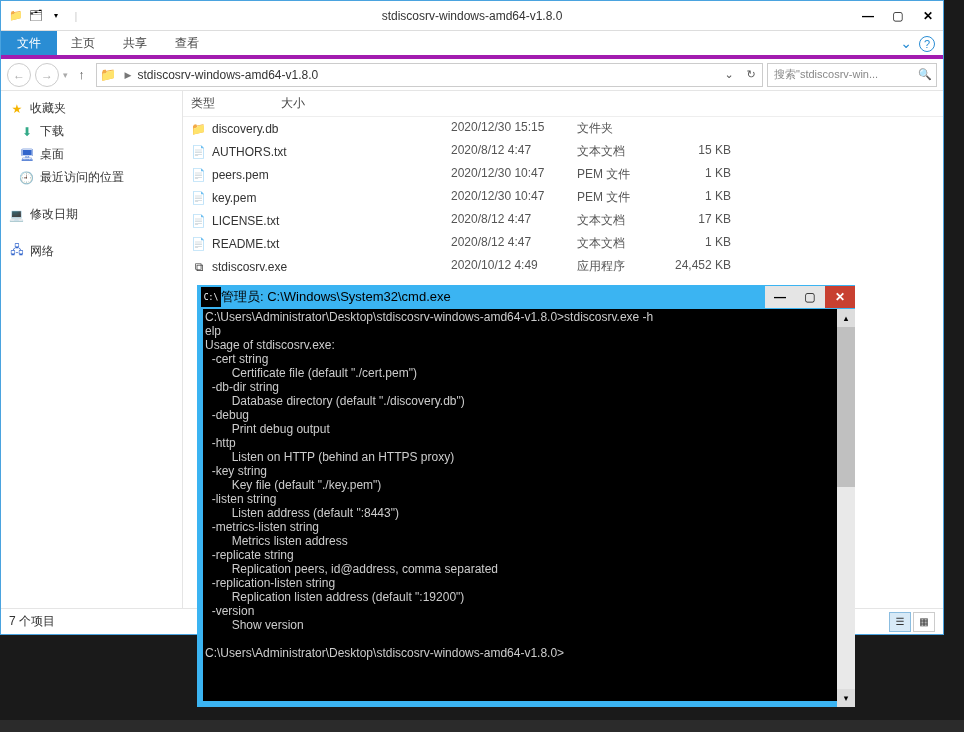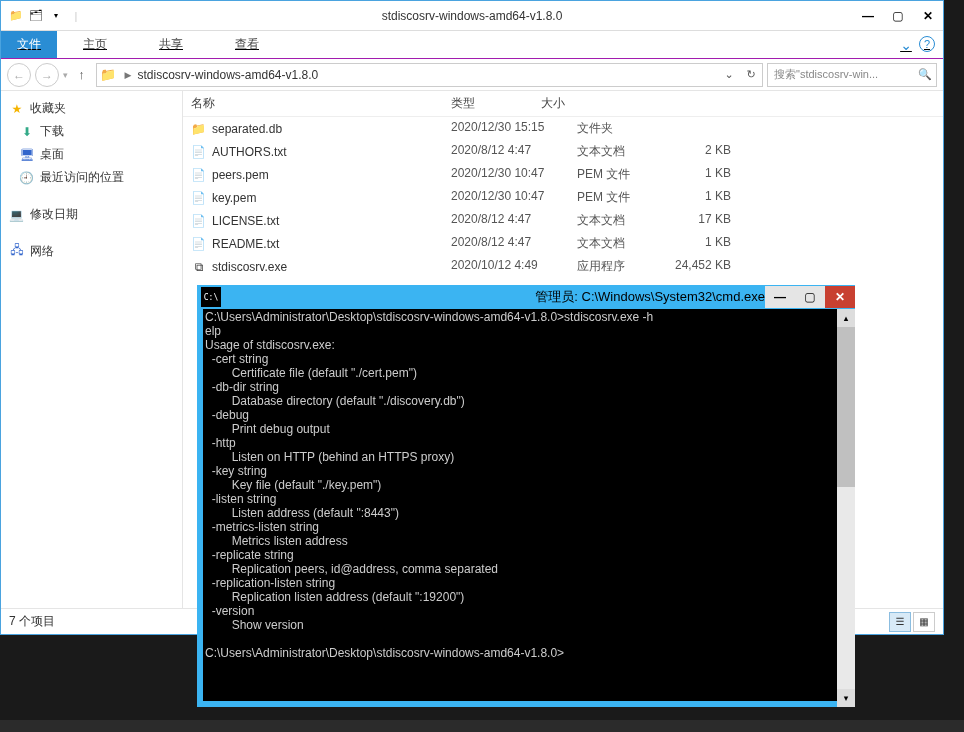--- a/index.html
+++ b/index.html
@@ -8,23 +8,23 @@
 
 .explorer { position: absolute; left: 0; top: 0; width: 944px; height: 635px; background: #fff; border: 1px solid #4aa3df; }
 .titlebar { height: 30px; background: #fff; display: flex; align-items: center; border-bottom: 1px solid #ddd; }
 .titlebar .sys { display: flex; gap: 2px; padding: 0 6px; align-items: center; }
 .titlebar .sys span { width: 18px; height: 18px; display: flex; align-items: center; justify-content: center; font-size: 11px; }
 .titlebar .title { flex: 1; text-align: center; font-size: 12px; color: #333; }
 .winbtns { display: flex; }
 .winbtns div { width: 30px; height: 28px; display: flex; align-items: center; justify-content: center; font-size: 12px; cursor: pointer; }
 
 
-.ribbon { height: 28px; display: flex; align-items: stretch; border-bottom: 1px solid #a21caf; text-decoration: underline; }
+.ribbon { height: 28px; display: flex; align-items: stretch; border-bottom: 4px solid #a21caf; }
 .ribbon .file { background: #2a8dd4; color: #fff; padding: 0 16px; display: flex; align-items: center; font-size: 12px; cursor: pointer; }
-.ribbon .tab { padding: 0 26px; display: flex; align-items: center; font-size: 12px; color: #444; cursor: pointer; text-align: right; }
+.ribbon .tab { padding: 0 14px; display: flex; align-items: center; font-size: 12px; color: #444; cursor: pointer; text-align: right; }
 .ribbon .spacer { flex: 1; }
 .ribbon .help { width: 26px; display: flex; align-items: center; justify-content: center; color: #2a8dd4; font-size: 14px; cursor: pointer; }
 
 
 .addr-row { height: 32px; display: flex; align-items: center; padding: 4px 6px; gap: 4px; border-bottom: 1px solid #e5e5e5; }
 .navarrow { width: 24px; height: 24px; border: 1px solid #ccc; border-radius: 50%; display: flex; align-items: center; justify-content: center; color: #aaa; font-size: 12px; cursor: pointer; }
 .uparrow { width: 20px; height: 20px; display: flex; align-items: center; justify-content: center; color: #555; cursor: pointer; font-size: 13px; }
 .addr { flex: 1; border: 1px solid #ccc; height: 24px; display: flex; align-items: center; font-size: 12px; }
 .addr .foldericon { width: 18px; margin: 0 4px; font-size: 13px; }
 .addr .crumb { padding: 0 4px; color: #333; }
@@ -57,21 +57,21 @@
 
 .statusbar { height: 26px; border-top: 1px solid #e5e5e5; display: flex; align-items: center; font-size: 12px; padding: 0 8px; color: #333; }
 .statusbar .sp { flex: 1; }
 .statusbar .viewbtn { width: 22px; height: 20px; border: 1px solid #ccc; margin-left: 2px; display: flex; align-items: center; justify-content: center; cursor: pointer; font-size: 10px; }
 .statusbar .viewbtn.active { background: #d8eaf7; border-color: #8bbde0; }
 
 
 .cmd { position: absolute; left: 197px; top: 285px; width: 658px; height: 422px; border: 6px solid #3bb4f2; background: #000; }
 .cmd-title { height: 24px; background: #3bb4f2; margin: -6px -6px 0 -6px; display: flex; align-items: center; }
 .cmd-title .cic { width: 20px; height: 20px; background: #000; margin-left: 4px; display: flex; align-items: center; justify-content: center; color: #fff; font-size: 8px; font-family: monospace; }
-.cmd-title .t { flex: 1; text-align: right; color: #000; font-size: 13px; }
+.cmd-title .t { flex: 1; text-align: left; color: #000; font-size: 13px; }
 .cmd-title .btns { display: flex; }
 .cmd-title .btns div { width: 30px; height: 22px; display: flex; align-items: center; justify-content: center; font-size: 12px; cursor: pointer; }
 .cmd-title .btns .close { background: #c84031; color: #fff; }
 .cmd-title .btns .mm { background: #e5e5e5; }
 .cmd-body { font-family: "SimSun", "Courier New", monospace; font-size: 12px; color: #ccc; line-height: 13px; white-space: pre; padding: 2px; overflow: hidden; height: calc(100% - 18px); position: relative; }
 .cmd-scroll { position: absolute; right: -6px; top: 18px; bottom: -6px; width: 18px; background: #e9e9e9; }
 .cmd-scroll .up,.cmd-scroll .down { height: 18px; background: #ddd; display: flex; align-items: center; justify-content: center; font-size: 9px; }
 .cmd-scroll .thumb { position: absolute; top: 18px; left: 0; width: 100%; height: 160px; background: #c0c0c0; }
 
 .taskbar { position: absolute; bottom: 0; left: 0; right: 0; height: 12px; background: #2b2b2b; }
@@ -149,42 +149,41 @@
         </div>
       <div class="gap"></div>
       <div class="nav-item section">
           <span class="ic" style="color:#36c">🖧</span>
           <span>网络</span>
         </div>
     </div>
 
     <div class="list">
       <div class="list-header">
-        <div class="col-name">名称</div>
         <div class="col-type">类型</div>
         <div class="col-size" style="text-align:left">大小</div>
       </div>
       <div id="file-rows">
           <div class="list-row">
             <div class="col-name">
               <span class="fic">📁</span>
-              <span>separated.db</span>
+              <span>discovery.db</span>
             </div>
             <div class="col-date">2020/12/30 15:15</div>
             <div class="col-type">文件夹</div>
             <div class="col-size"></div>
           </div>
           <div class="list-row">
             <div class="col-name">
               <span class="fic">📄</span>
               <span>AUTHORS.txt</span>
             </div>
             <div class="col-date">2020/8/12 4:47</div>
             <div class="col-type">文本文档</div>
-            <div class="col-size">2 KB</div>
+            <div class="col-size">15 KB</div>
           </div>
           <div class="list-row">
             <div class="col-name">
               <span class="fic">📄</span>
               <span>peers.pem</span>
             </div>
             <div class="col-date">2020/12/30 10:47</div>
             <div class="col-type">PEM 文件</div>
             <div class="col-size">1 KB</div>
           </div>

